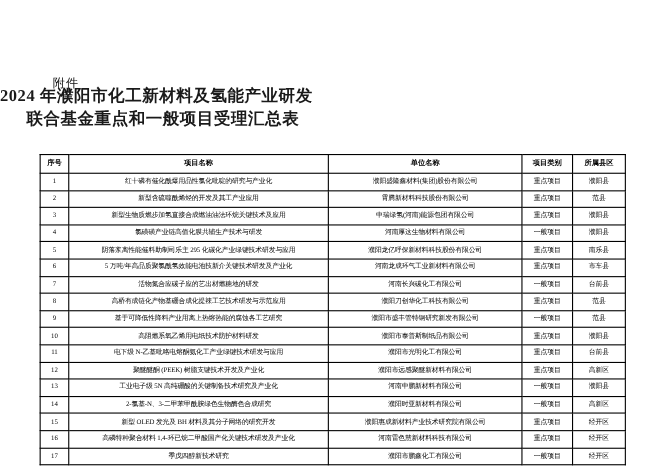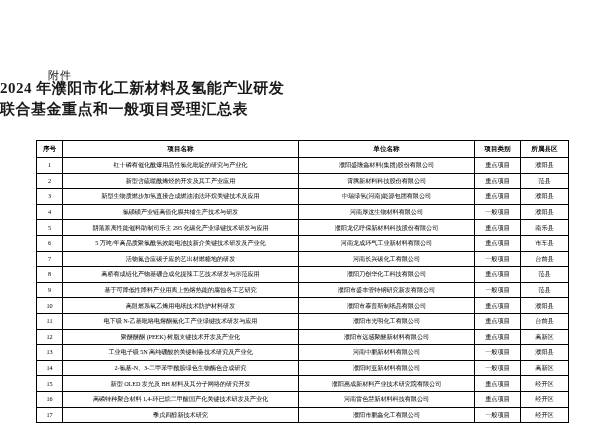--- a/index.html
+++ b/index.html
@@ -37,20 +37,21 @@
     text-align: left;
     font-family: "Liberation Serif", serif;
     font-weight: bold;
     font-size: 15px;
     line-height: 21px;
     color: #1a1a1a;
     letter-spacing: 0.5px;
   }
   .doc-title .line2 {
     display: block;
+    margin-left: 24px;
   }
   .table-wrap {
     position: absolute;
     left: 36px;
     top: 140px;
     width: 532px;
   }
   table.main-table {
     border-collapse: collapse;
     width: 532px;

